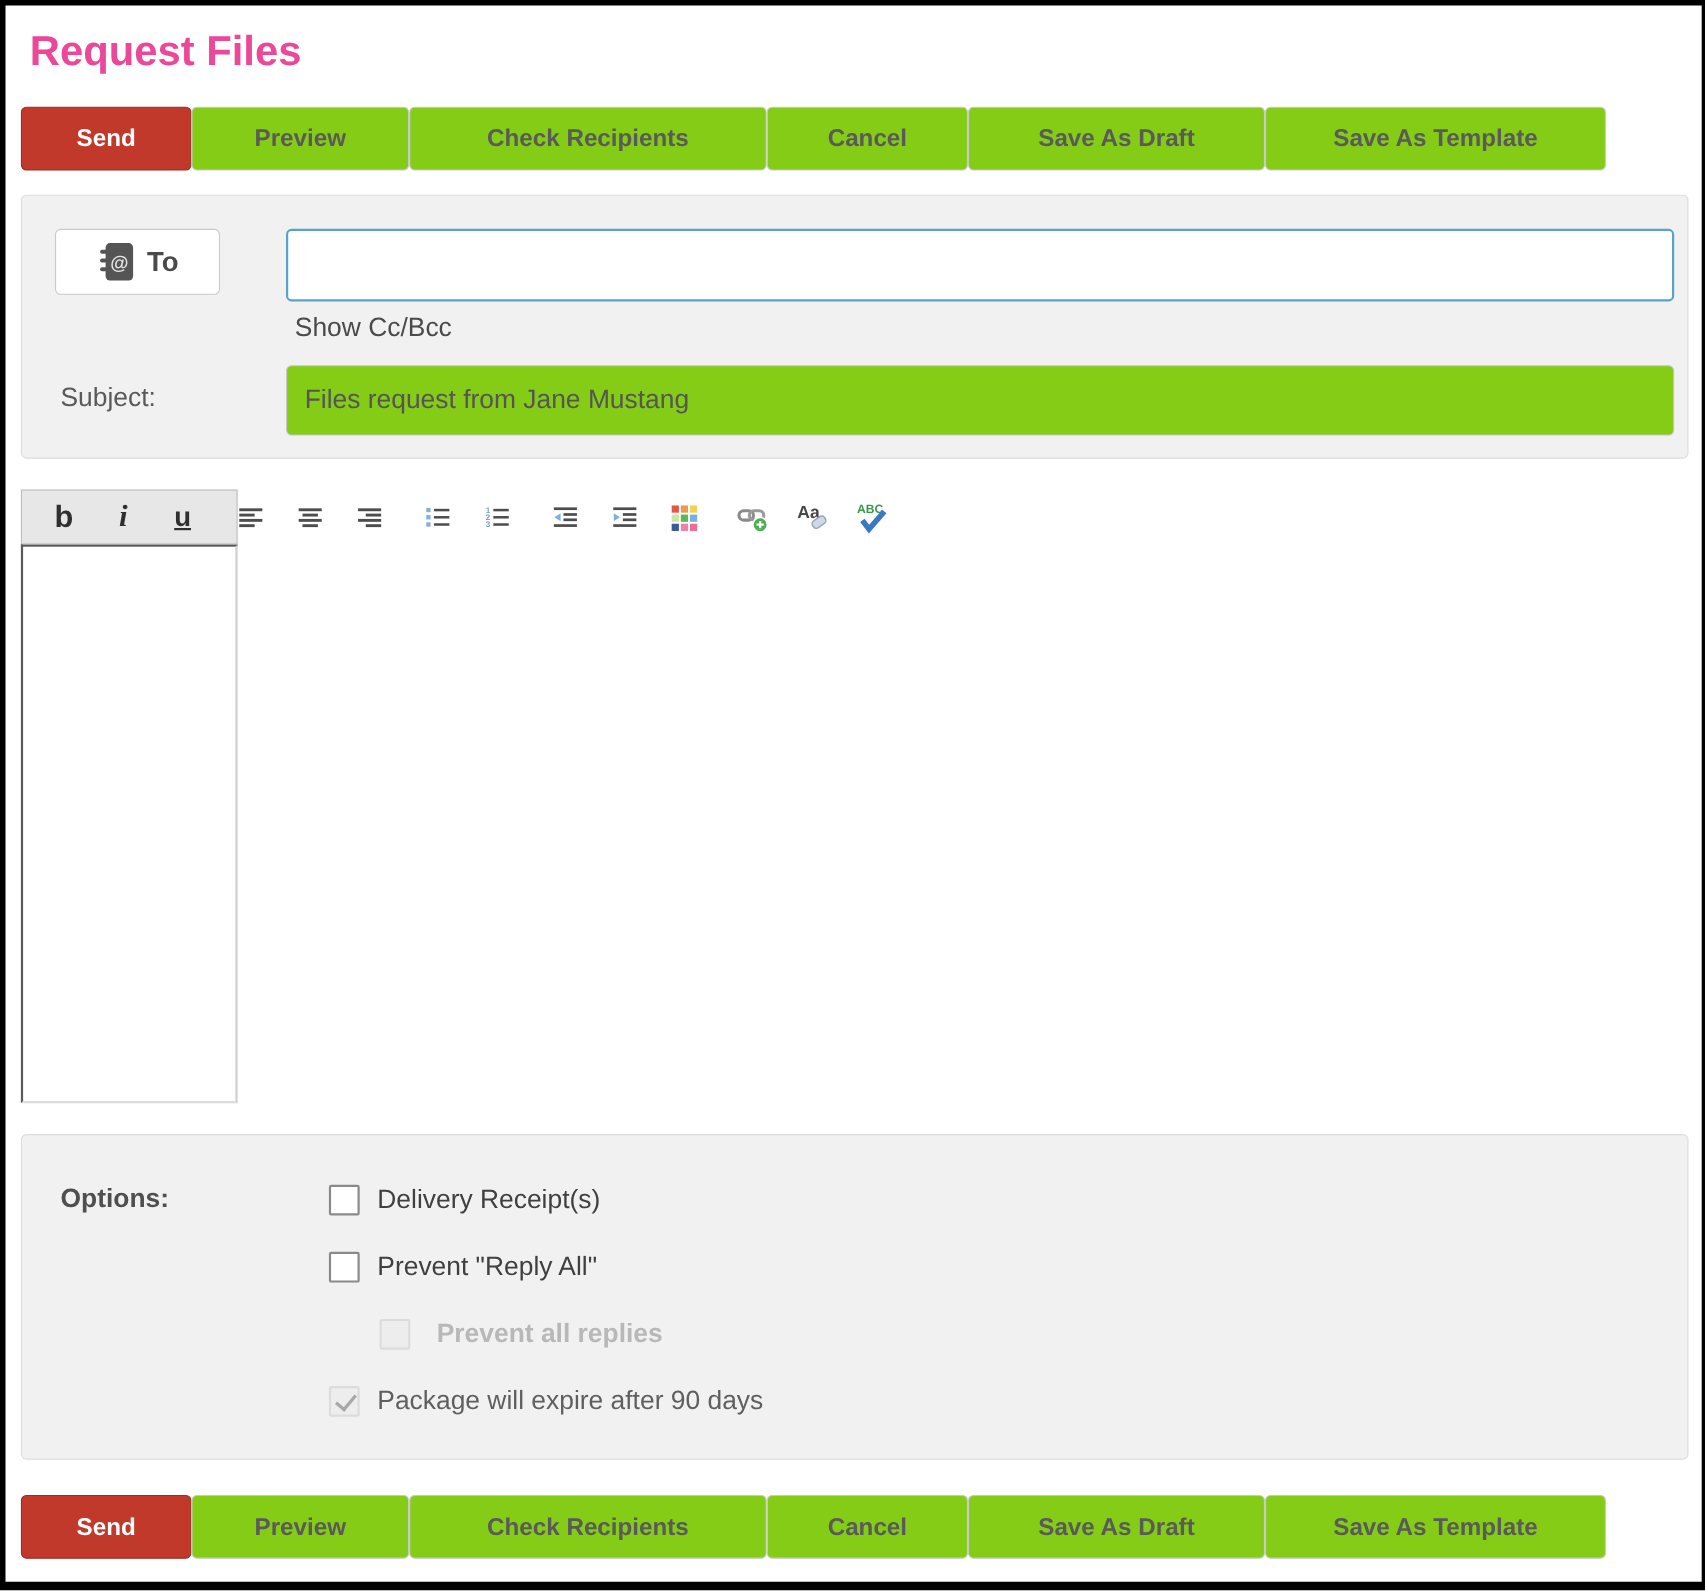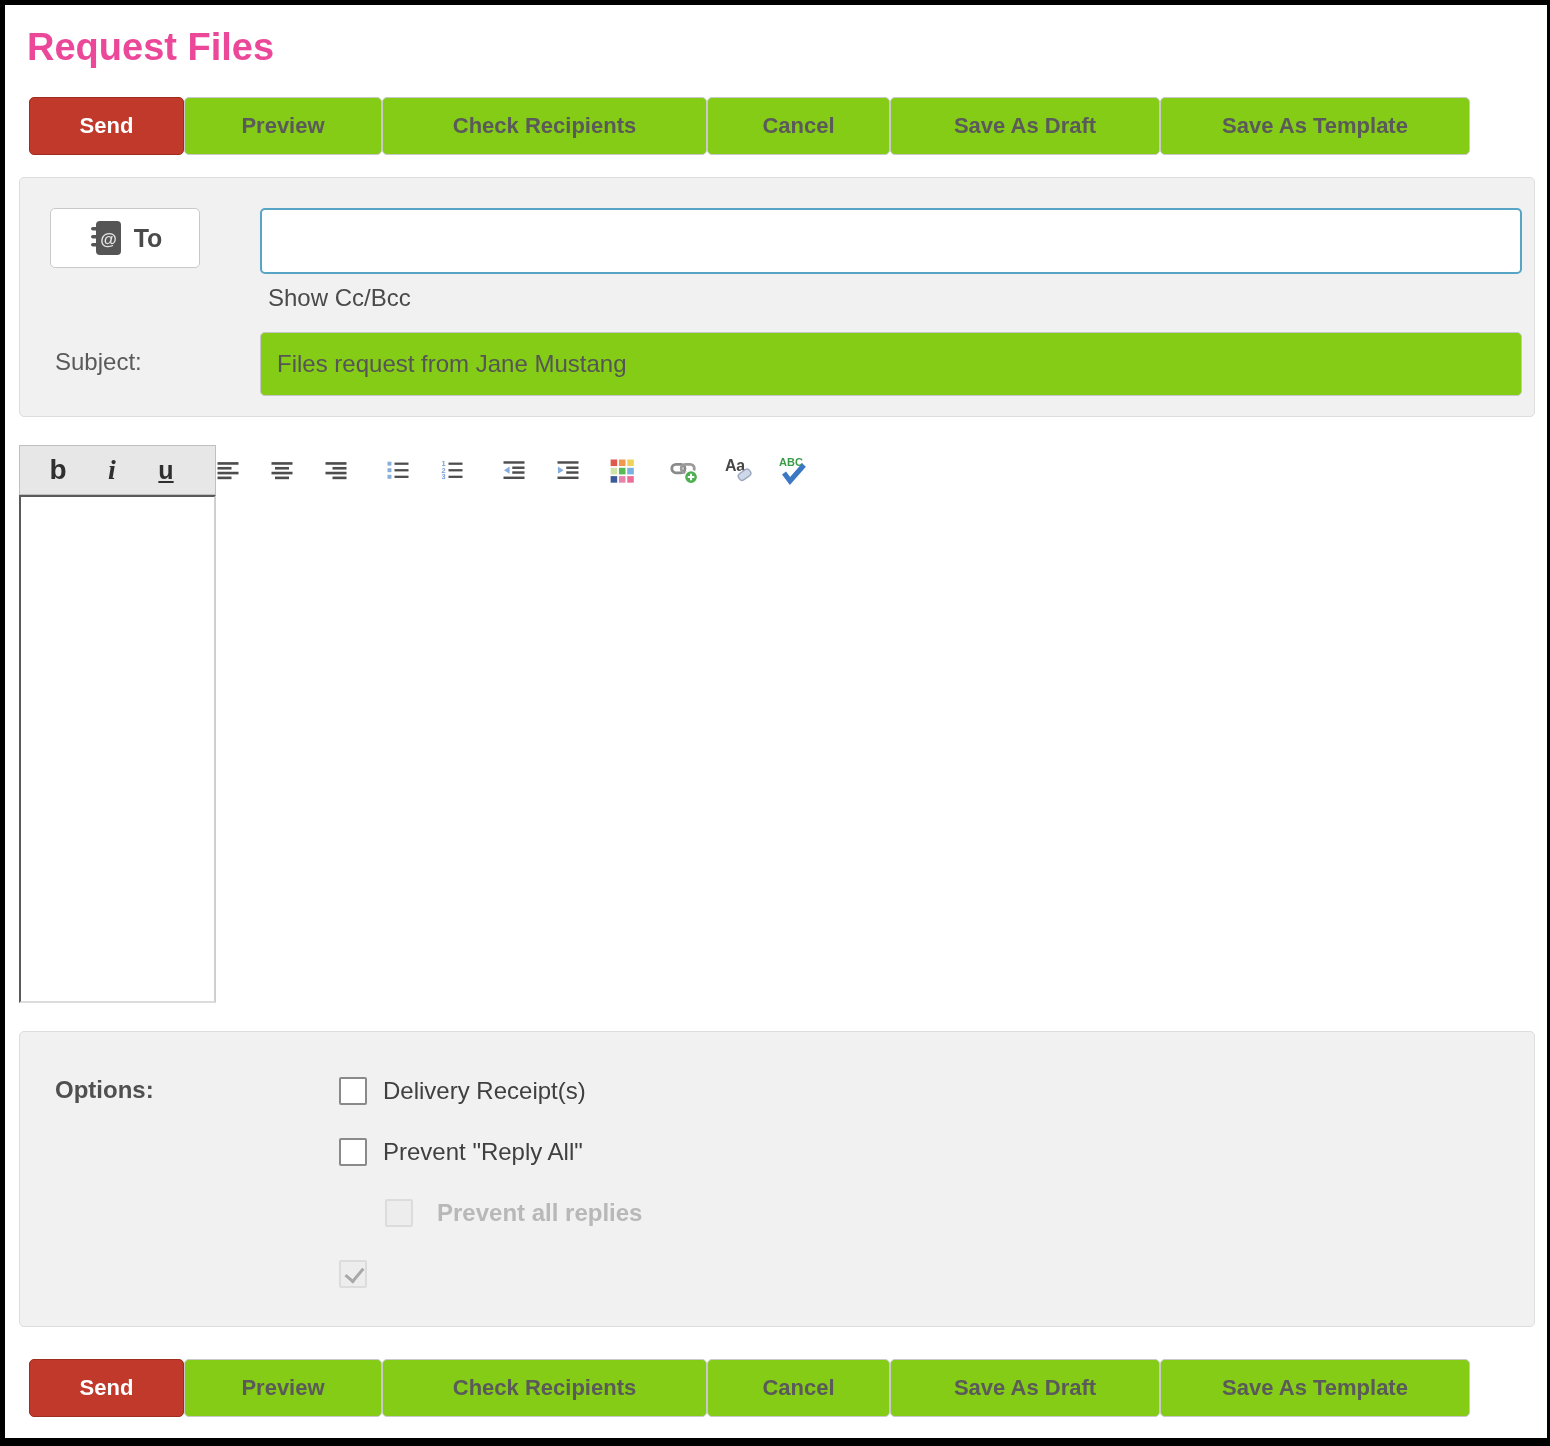--- a/index.html
+++ b/index.html
@@ -12,21 +12,21 @@
     background: #fff;
     font-family: "Liberation Sans", sans-serif;
     color: #555;
     overflow: hidden;
   }
   .page-title {
     font-size: 38px; font-weight: 700; color: #ec4899;
     margin: 4px 0 26px 8px; line-height: 48px;
   }
   
-  .btn-row { display: flex; margin-left: 10px; }
+  .btn-row { display: flex; margin-left: 0; }
   .btn-row .btn {
     height: 58px; background: #84cc16; border: 1px solid #c9c9c9;
     border-radius: 5px; font-family: inherit;
     font-size: 22px; font-weight: 700; color: #5a5a5a;
     display: flex; align-items: center; justify-content: center;
     cursor: pointer;
   }
   .btn-row .btn:nth-child(1) { width: 155px; }
   .btn-row .btn:nth-child(2) { width: 198px; }
   .btn-row .btn:nth-child(3) { width: 325px; }
@@ -90,21 +90,21 @@
   .tb-i { font-size: 28px; font-weight: 700; font-style: italic; font-family: "Liberation Serif", serif; color: #2f2f2f; line-height: 1; }
   .tb-u { font-size: 25px; font-weight: 700; text-decoration: underline; color: #2f2f2f; line-height: 1; }
   .editor-area {
     height: 508px; background: #fff;
     border: 2px solid; border-color: #5a5a5a #cfcfcf #dcdcdc #5a5a5a;
   }
   
   .options-panel {
     margin-top: 28px; height: 296px;
     padding: 44px 12px 0 35px;
-    display: grid; grid-template-columns: 244px 1fr; gap: 40px;
+    display: grid; grid-template-columns: 244px 1fr;
   }
   .options-label { font-size: 24px; font-weight: 700; color: #4f4f4f; }
   .options-list { display: flex; flex-direction: column; gap: 31px; }
   .opt-row { display: flex; align-items: center; height: 30px; }
   .opt-row.indented { margin-left: 46px; }
   .cb {
     width: 28px; height: 28px; background: #fff;
     border: 2px solid #8a8a8a; border-radius: 2px; position: relative;
     cursor: pointer; flex: none;
   }
@@ -291,20 +291,21 @@
       <div class="opt-row">
         <span class="cb"></span>
         <span class="opt-label">Prevent "Reply All"</span>
       </div>
       <div class="opt-row indented disabled-text">
         <span class="cb disabled"></span>
         <span class="opt-label">Prevent all replies</span>
       </div>
       <div class="opt-row muted-text">
         <span class="cb disabled checked"></span>
+        <span class="opt-label">Package will expire after 90 days</span>
       </div>
     </div>
   </div>
 
   <div class="btn-row bottom">
     <button class="btn primary">Send</button>
     <button class="btn">Preview</button>
     <button class="btn">Check Recipients</button>
     <button class="btn">Cancel</button>
     <button class="btn">Save As Draft</button>

